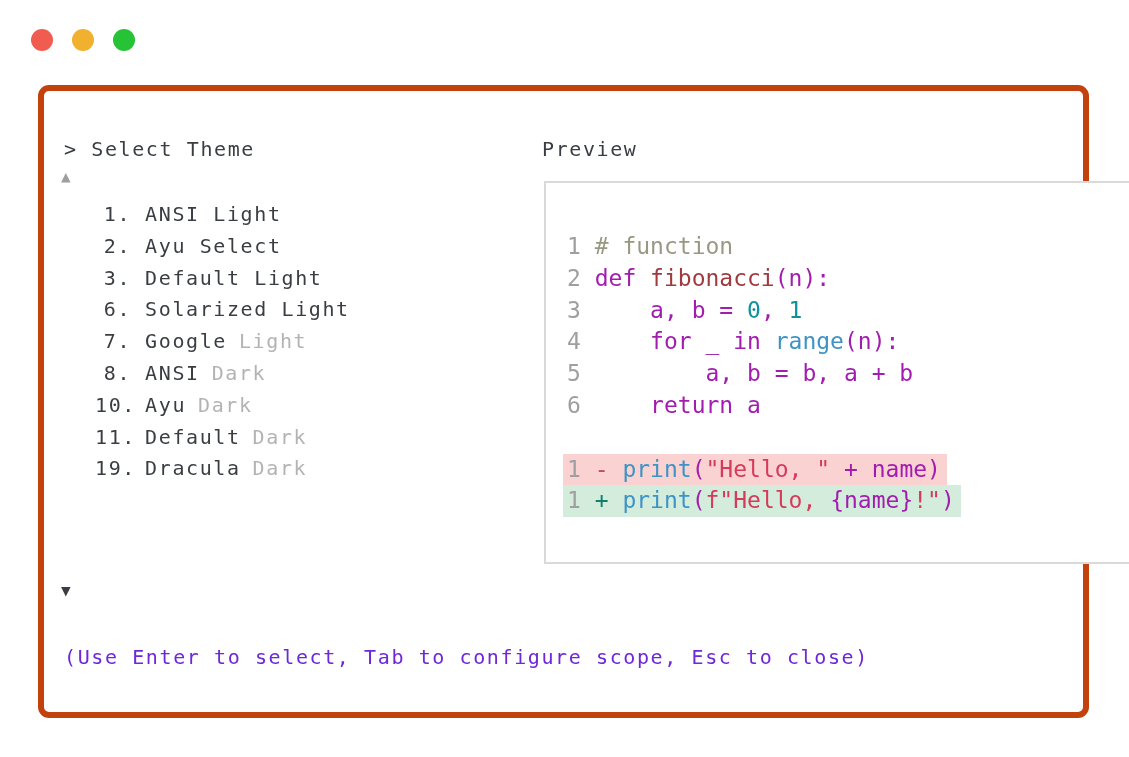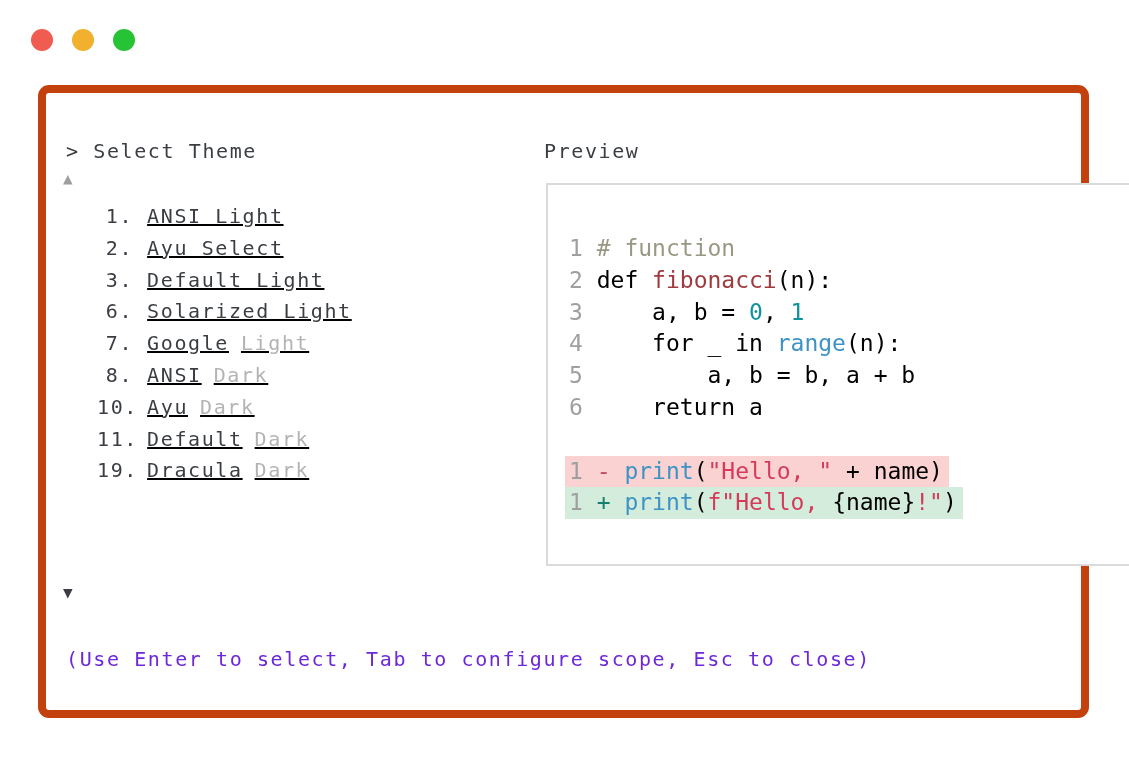--- a/index.html
+++ b/index.html
@@ -11,51 +11,51 @@
   
   .dots{position:absolute;left:31px;top:29px;display:flex;gap:19px;}
   .dot{width:22px;height:22px;border-radius:50%;}
   .dot-close{background:#f15c51;}
   .dot-min{background:#f1b02e;}
   .dot-max{background:#27c336;}
 
   
   .panel{
     position:absolute;left:38px;top:85px;width:1051px;height:633px;
-    border:8px solid #c2410c;border-radius:11px;background:#fff;box-sizing:border-box;
+    border:6px solid #c2410c;border-radius:11px;background:#fff;box-sizing:border-box;
   }
   .ui-text{font-size:20px;letter-spacing:1.6px;color:#3a3e43;}
   .title{position:absolute;left:20px;top:46px;}
   .preview-label{position:absolute;left:498px;top:46px;}
 
   .scroll-up{position:absolute;left:17px;top:76px;font-size:16px;color:#9e9e9e;line-height:20px;}
   .scroll-down{position:absolute;left:17px;top:490px;font-size:16px;color:#3a3e43;line-height:20px;}
 
-  .theme-list{position:absolute;left:51px;top:108px;list-style:none;margin:0;padding:0;text-decoration:underline;}
+  .theme-list{position:absolute;left:51px;top:108px;list-style:none;margin:0;padding:0;}
   .theme-item{position:relative;height:31.8px;line-height:31.8px;font-size:20px;letter-spacing:1.6px;white-space:pre;cursor:default;}
   .theme-item .num{display:inline-block;width:3ch;text-align:right;margin-right:14px;color:#3a3e43;}
   .theme-item .nm{color:#3a3e43;}
   .theme-item .dim{color:#b3b3b3;margin-left:12px;}
   .theme-item.selected .num,.theme-item.selected .nm{color:#0f7e86;}
   .bullet{position:absolute;left:-34px;top:8px;width:15px;height:15px;border-radius:50%;background:#0f7e86;}
 
   .help{position:absolute;left:20px;top:554px;color:#6d28d9;}
 
   .preview-box{
     position:absolute;left:500px;top:90px;width:600px;height:383px;
     border:2px solid #dadada;background:#fff;box-sizing:border-box;
     padding:48px 4px 0 21px;overflow:hidden;
   }
   .code-line{height:31.8px;line-height:31.8px;font-size:23px;white-space:pre;letter-spacing:0;}
   .line-bg{display:inline-block;margin-left:-4px;padding:0 6px 0 4px;}
   .bg-removed{background:#f9d2d1;}
   .bg-added{background:#d3ecdc;}
 
   .tk-ln{color:#9d9fa1;}
-  .tk-plain{color:#000000;}
+  .tk-plain{color:#a21caf;}
   .tk-comment{color:#999883;}
   .tk-func{color:#a03a3e;}
   .tk-number{color:#0d929c;}
   .tk-builtin{color:#3d93c6;}
   .tk-string{color:#d63a5a;}
   .tk-del{color:#c4485f;}
   .tk-ins{color:#12806e;}
 </style>
 </head>
 <body>

